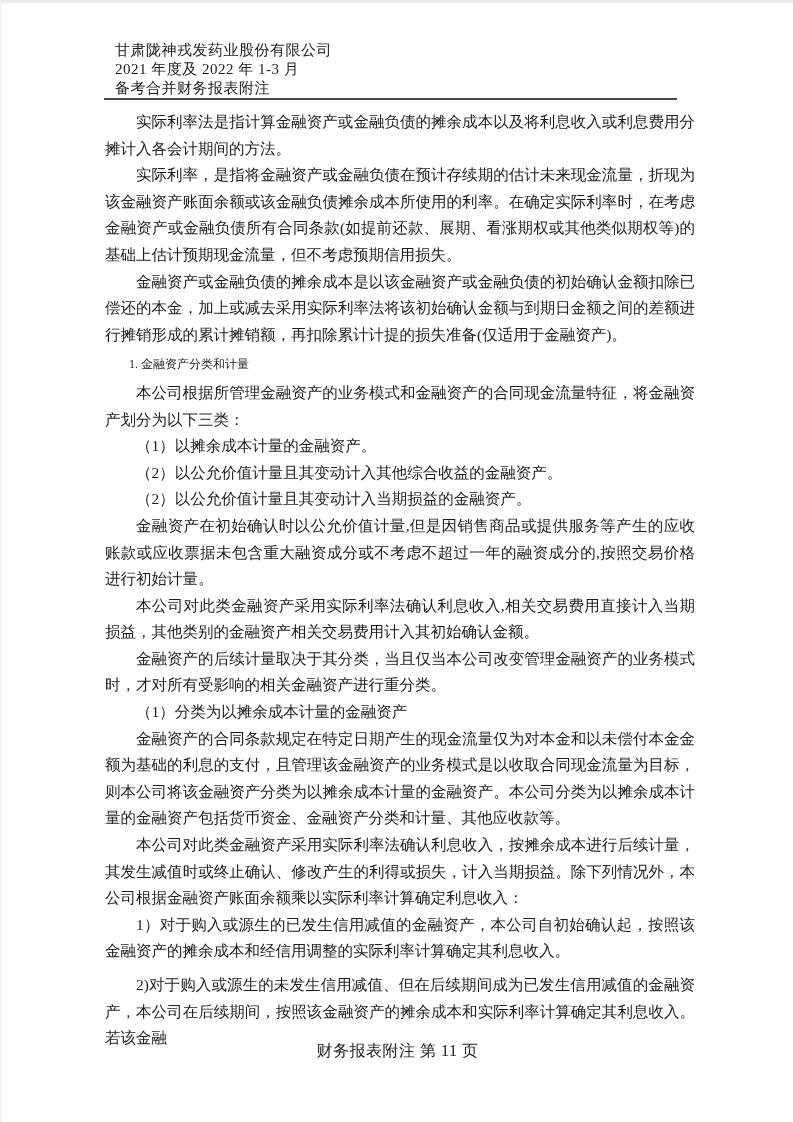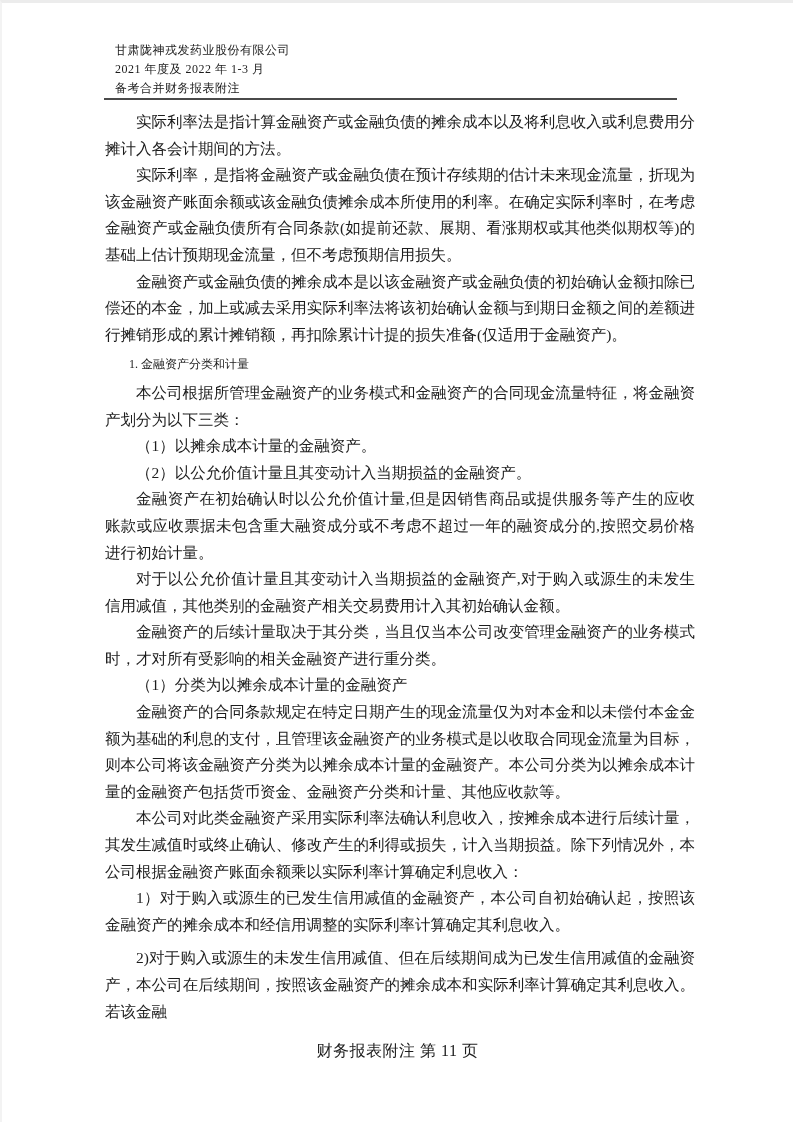--- a/index.html
+++ b/index.html
@@ -16,21 +16,21 @@
     font-family: "Liberation Serif", "DejaVu Serif", serif;
     color: #1c1c1c;
     box-sizing: border-box;
     border-top: 3px solid #ececec;
     border-left: 2px solid #f3f3f3;
   }
   .header {
     position: absolute;
     left: 113px;
     top: 38px;
-    font-size: 12px;
+    font-size: 15px;
     line-height: 19px;
     color: #1c1c1c;
     letter-spacing: 0.5px;
   }
   .header div { white-space: nowrap; }
   .rule {
     position: absolute;
     left: 102px;
     top: 95px;
     width: 573px;
@@ -84,23 +84,24 @@
 
   <div class="rule"></div>
 
   <main class="body">
     <p class="para">实际利率法是指计算金融资产或金融负债的摊余成本以及将利息收入或利息费用分摊计入各会计期间的方法。</p>
     <p class="para">实际利率，是指将金融资产或金融负债在预计存续期的估计未来现金流量，折现为该金融资产账面余额或该金融负债摊余成本所使用的利率。在确定实际利率时，在考虑金融资产或金融负债所有合同条款(如提前还款、展期、看涨期权或其他类似期权等)的基础上估计预期现金流量，但不考虑预期信用损失。</p>
     <p class="para">金融资产或金融负债的摊余成本是以该金融资产或金融负债的初始确认金额扣除已偿还的本金，加上或减去采用实际利率法将该初始确认金额与到期日金额之间的差额进行摊销形成的累计摊销额，再扣除累计计提的损失准备(仅适用于金融资产)。</p>
     <h2 class="heading">1. 金融资产分类和计量</h2>
     <p class="para">本公司根据所管理金融资产的业务模式和金融资产的合同现金流量特征，将金融资产划分为以下三类：</p>
     <p class="para">（1）以摊余成本计量的金融资产。</p>
+    <p class="para">（2）以公允价值计量且其变动计入其他综合收益的金融资产。</p>
     <p class="para">（2）以公允价值计量且其变动计入当期损益的金融资产。</p>
     <p class="para">金融资产在初始确认时以公允价值计量,但是因销售商品或提供服务等产生的应收账款或应收票据未包含重大融资成分或不考虑不超过一年的融资成分的,按照交易价格进行初始计量。</p>
-    <p class="para">对于以公允价值计量且其变动计入当期损益的金融资产,对于购入或源生的未发生信用减值，其他类别的金融资产相关交易费用计入其初始确认金额。</p>
+    <p class="para">本公司对此类金融资产采用实际利率法确认利息收入,相关交易费用直接计入当期损益，其他类别的金融资产相关交易费用计入其初始确认金额。</p>
     <p class="para">金融资产的后续计量取决于其分类，当且仅当本公司改变管理金融资产的业务模式时，才对所有受影响的相关金融资产进行重分类。</p>
     <p class="para">（1）分类为以摊余成本计量的金融资产</p>
     <p class="para">金融资产的合同条款规定在特定日期产生的现金流量仅为对本金和以未偿付本金金额为基础的利息的支付，且管理该金融资产的业务模式是以收取合同现金流量为目标，则本公司将该金融资产分类为以摊余成本计量的金融资产。本公司分类为以摊余成本计量的金融资产包括货币资金、金融资产分类和计量、其他应收款等。</p>
     <p class="para">本公司对此类金融资产采用实际利率法确认利息收入，按摊余成本进行后续计量，其发生减值时或终止确认、修改产生的利得或损失，计入当期损益。除下列情况外，本公司根据金融资产账面余额乘以实际利率计算确定利息收入：</p>
     <p class="para">1）对于购入或源生的已发生信用减值的金融资产，本公司自初始确认起，按照该金融资产的摊余成本和经信用调整的实际利率计算确定其利息收入。</p>
     <p class="para gap-before">2)对于购入或源生的未发生信用减值、但在后续期间成为已发生信用减值的金融资产，本公司在后续期间，按照该金融资产的摊余成本和实际利率计算确定其利息收入。若该金融</p>
   </main>
 
   <footer class="footer">
     <span>财务报表附注 第 11 页</span>

